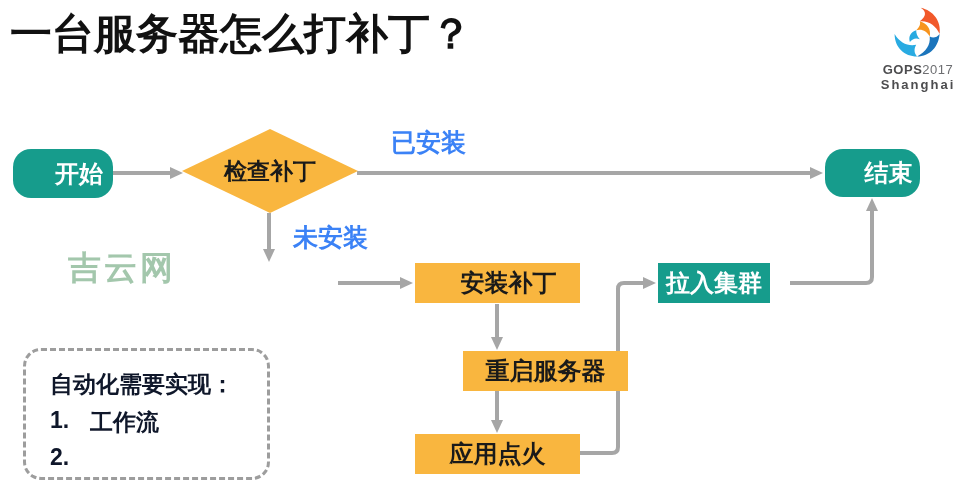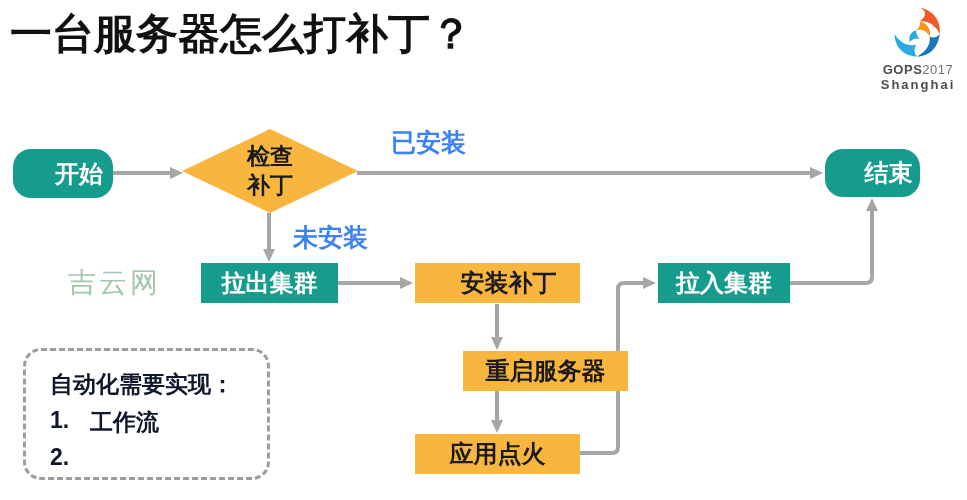--- a/index.html
+++ b/index.html
@@ -32,42 +32,42 @@
     position:absolute;display:flex;align-items:center;justify-content:center;
     font-weight:700;text-align:center;
   }
   .node.teal{background:var(--teal);color:#ffffff;font-size:24px;}
   .node.teal.rounded{border-radius:18px;padding-left:32px;}
   .node.yellow{background:var(--yellow);color:#1a1a1a;font-size:24px;font-weight:600;}
 
   .n-start{left:13px;top:149px;width:100px;height:49px;}
   .n-end{left:825px;top:149px;width:95px;height:48px;}
   .n-pullout{left:201px;top:263px;width:137px;height:40px;}
-  .n-pullin{left:658px;top:263px;width:132px;height:40px;}
+  .n-pullin{left:658px;top:263px;width:112px;height:40px;}
   .n-install{left:415px;top:263px;width:165px;height:40px;padding-left:22px;}
   .n-restart{left:415px;top:351px;width:165px;height:40px;margin-left:48px;}
   .n-ignite{left:415px;top:434px;width:165px;height:40px;}
 
   .n-decision{
     left:182px;top:129px;width:176px;height:84px;
     background:var(--yellow);color:#1a1a1a;
     clip-path:polygon(50% 0%,100% 50%,50% 100%,0% 50%);
     font-size:23px;font-weight:600;line-height:1.25;
-    flex-direction:column;
+    flex-direction:row;
   }
 
   .edge-label{
     position:absolute;font-size:25px;font-weight:600;color:#3b82f6;white-space:nowrap;
   }
   .lbl-installed{left:391px;top:126px;}
   .lbl-notinstalled{left:293px;top:221px;}
 
   .watermark{
-    position:absolute;left:68px;top:264px;
-    font-size:28px;font-weight:400;color:var(--watermark-green);
+    position:absolute;left:68px;top:246px;
+    font-size:33px;font-weight:700;color:var(--watermark-green);
     letter-spacing:3px;white-space:nowrap;
   }
 
   .note-box{
     position:absolute;left:23px;top:348px;width:247px;height:132px;
     border:3px dashed #9d9d9d;border-radius:18px;
     padding:18px 0 0 24px;color:#0f172a;
   }
   .note-heading{font-size:23px;font-weight:600;margin-bottom:7px;white-space:nowrap;}
   .note-item{display:flex;font-size:23px;font-weight:600;margin-bottom:6px;white-space:nowrap;}
@@ -116,21 +116,20 @@
 
   <div class="node teal rounded n-start">开始</div>
 
   <div class="node n-decision">
     <span>检查</span>
     <span>补丁</span>
   </div>
 
   <div class="node teal rounded n-end">结束</div>
 
-  <div class="node teal n-pullout">拉出集群</div>
 
   <div class="node yellow n-install">安装补丁</div>
 
   <div class="node yellow n-restart">重启服务器</div>
 
   <div class="node yellow n-ignite">应用点火</div>
 
   <div class="node teal n-pullin">拉入集群</div>
 
   <div class="edge-label lbl-installed">已安装</div>

